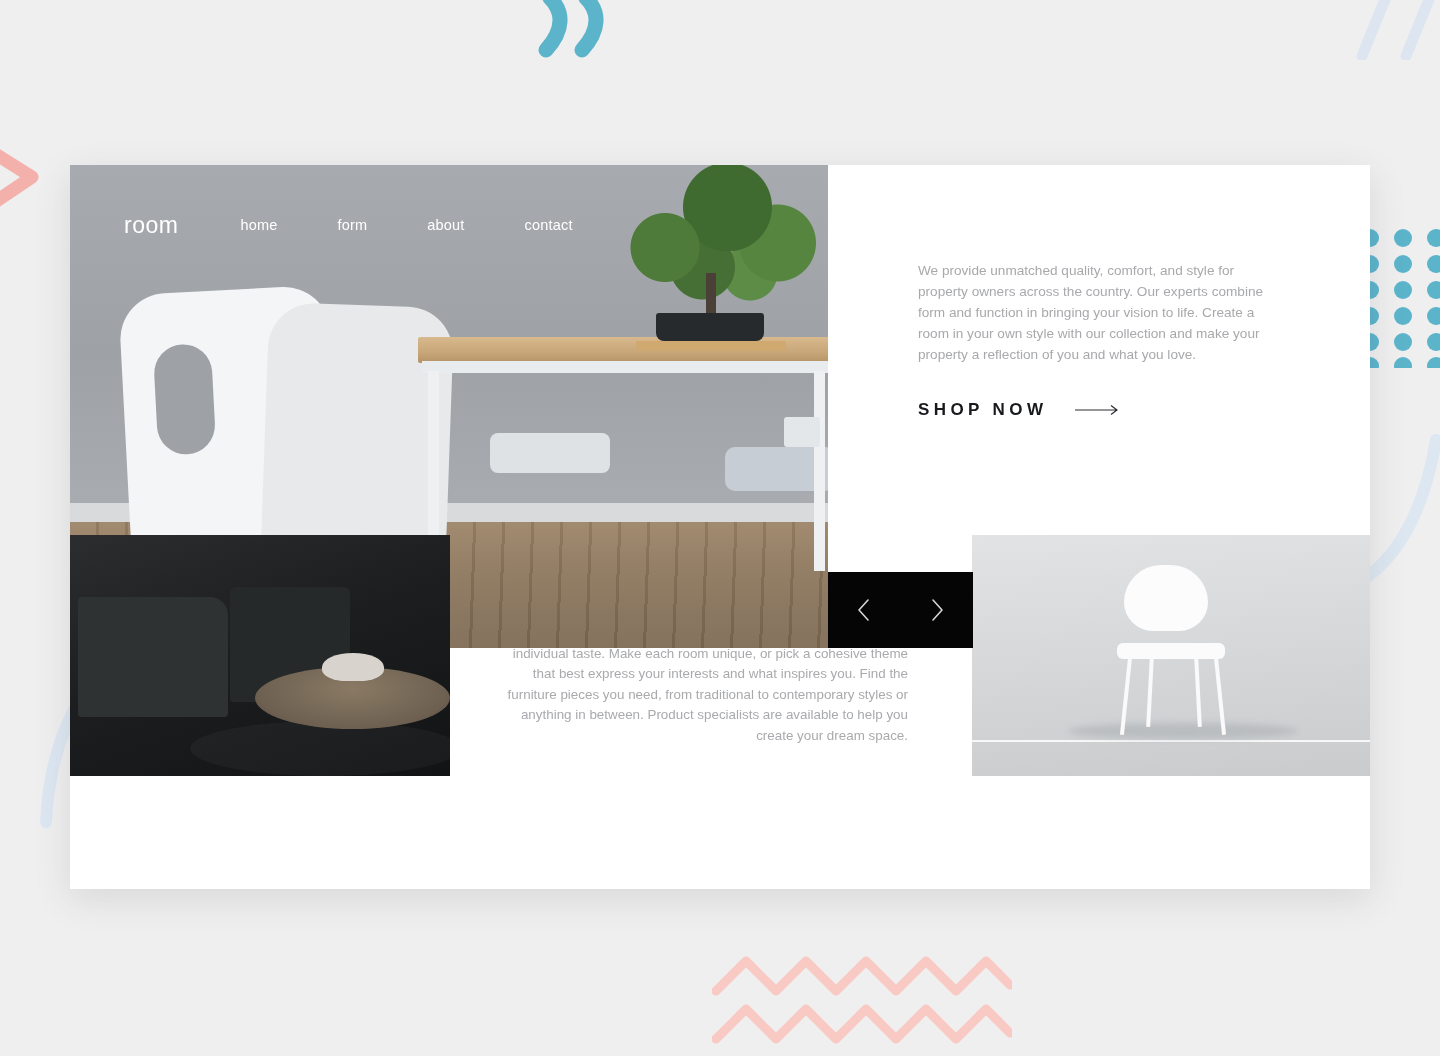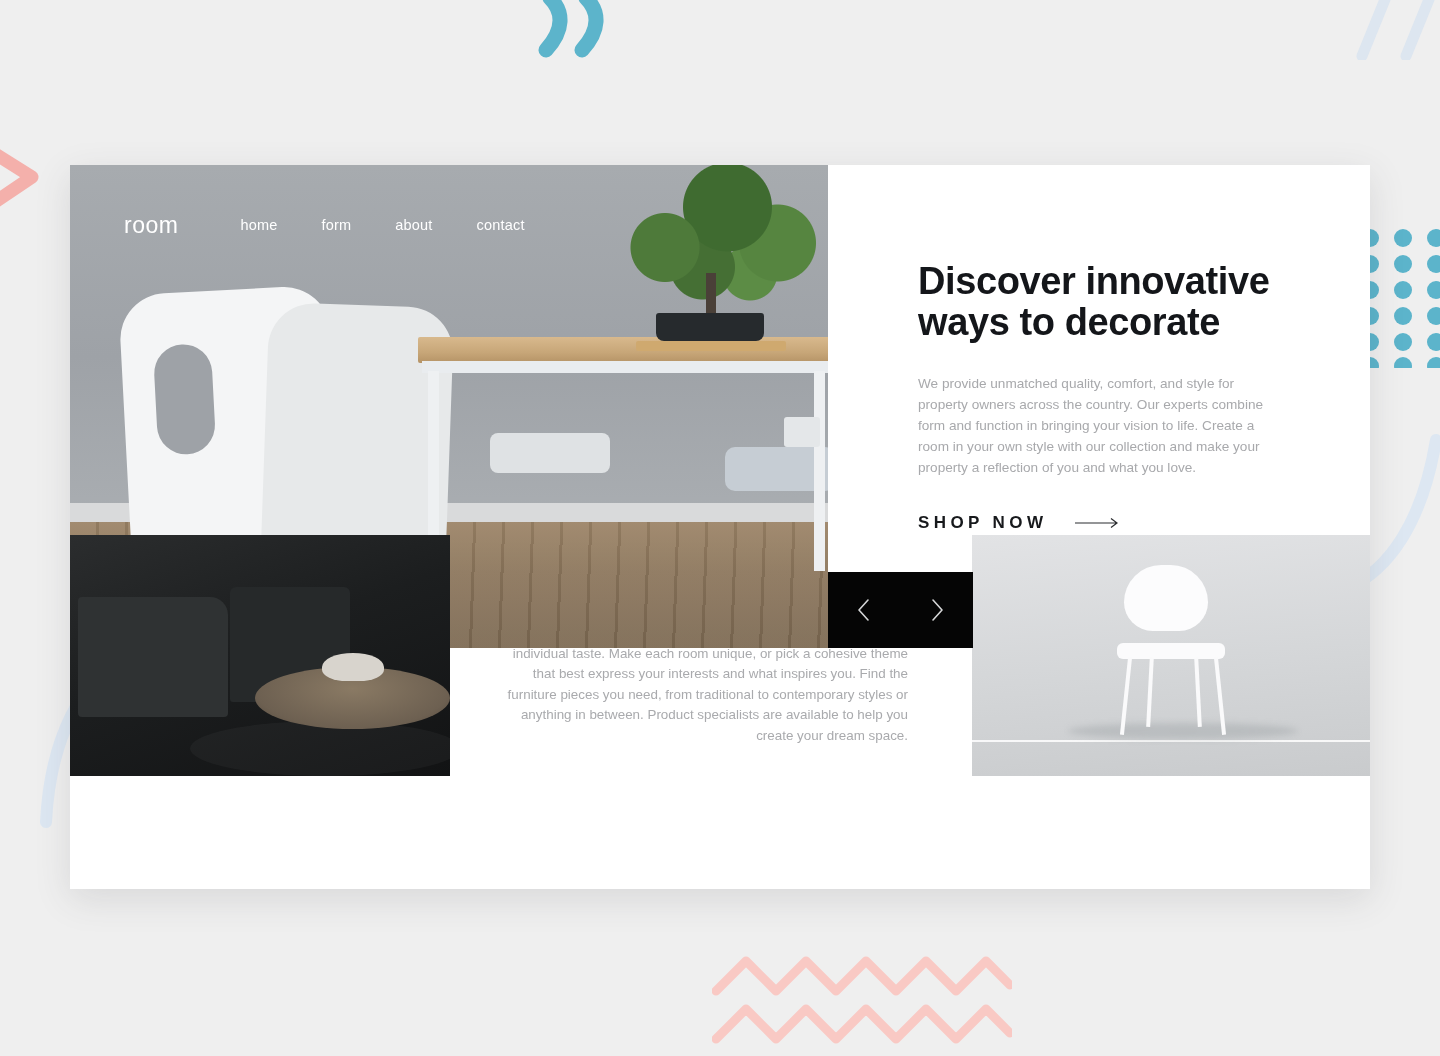--- a/index.html
+++ b/index.html
@@ -157,21 +157,21 @@
   }
   .logo {
     color: #ffffff;
     font-size: 23px;
     letter-spacing: 0.5px;
     font-weight: 400;
     margin-right: 62px;
   }
   .nav-links {
     display: flex;
-    gap: 44px;
+    gap: 60px;
   }
   .nav-link {
     color: #ffffff;
     font-size: 14.5px;
     letter-spacing: 0.2px;
     text-decoration: none;
     cursor: pointer;
   }
 
   
@@ -409,21 +409,20 @@
         <div class="nav-links">
           <a class="nav-link" href="#">home</a>
           <a class="nav-link" href="#">form</a>
           <a class="nav-link" href="#">about</a>
           <a class="nav-link" href="#">contact</a>
         </div>
       </div>
     </div>
 
     <div class="hero-text">
-      <h1 class="hero-title">Discover innovative ways to decorate</h1>
       <p class="hero-para">We provide unmatched quality, comfort, and style for property owners across the country. Our experts combine form and function in bringing your vision to life. Create a room in your own style with our collection and make your property a reflection of you and what you love.</p>
       <button class="shop-now">
         <span class="shop-now-label">SHOP NOW</span>
         <svg class="arrow-svg" width="46" height="12" viewBox="0 0 46 12">
           <path d="M0 6 L42 6 M36 1.5 L42 6 L36 10.5" stroke="#2b2d30" stroke-width="1.2" fill="none"></path>
         </svg>
       </button>
     </div>
 
     <div class="carousel">

